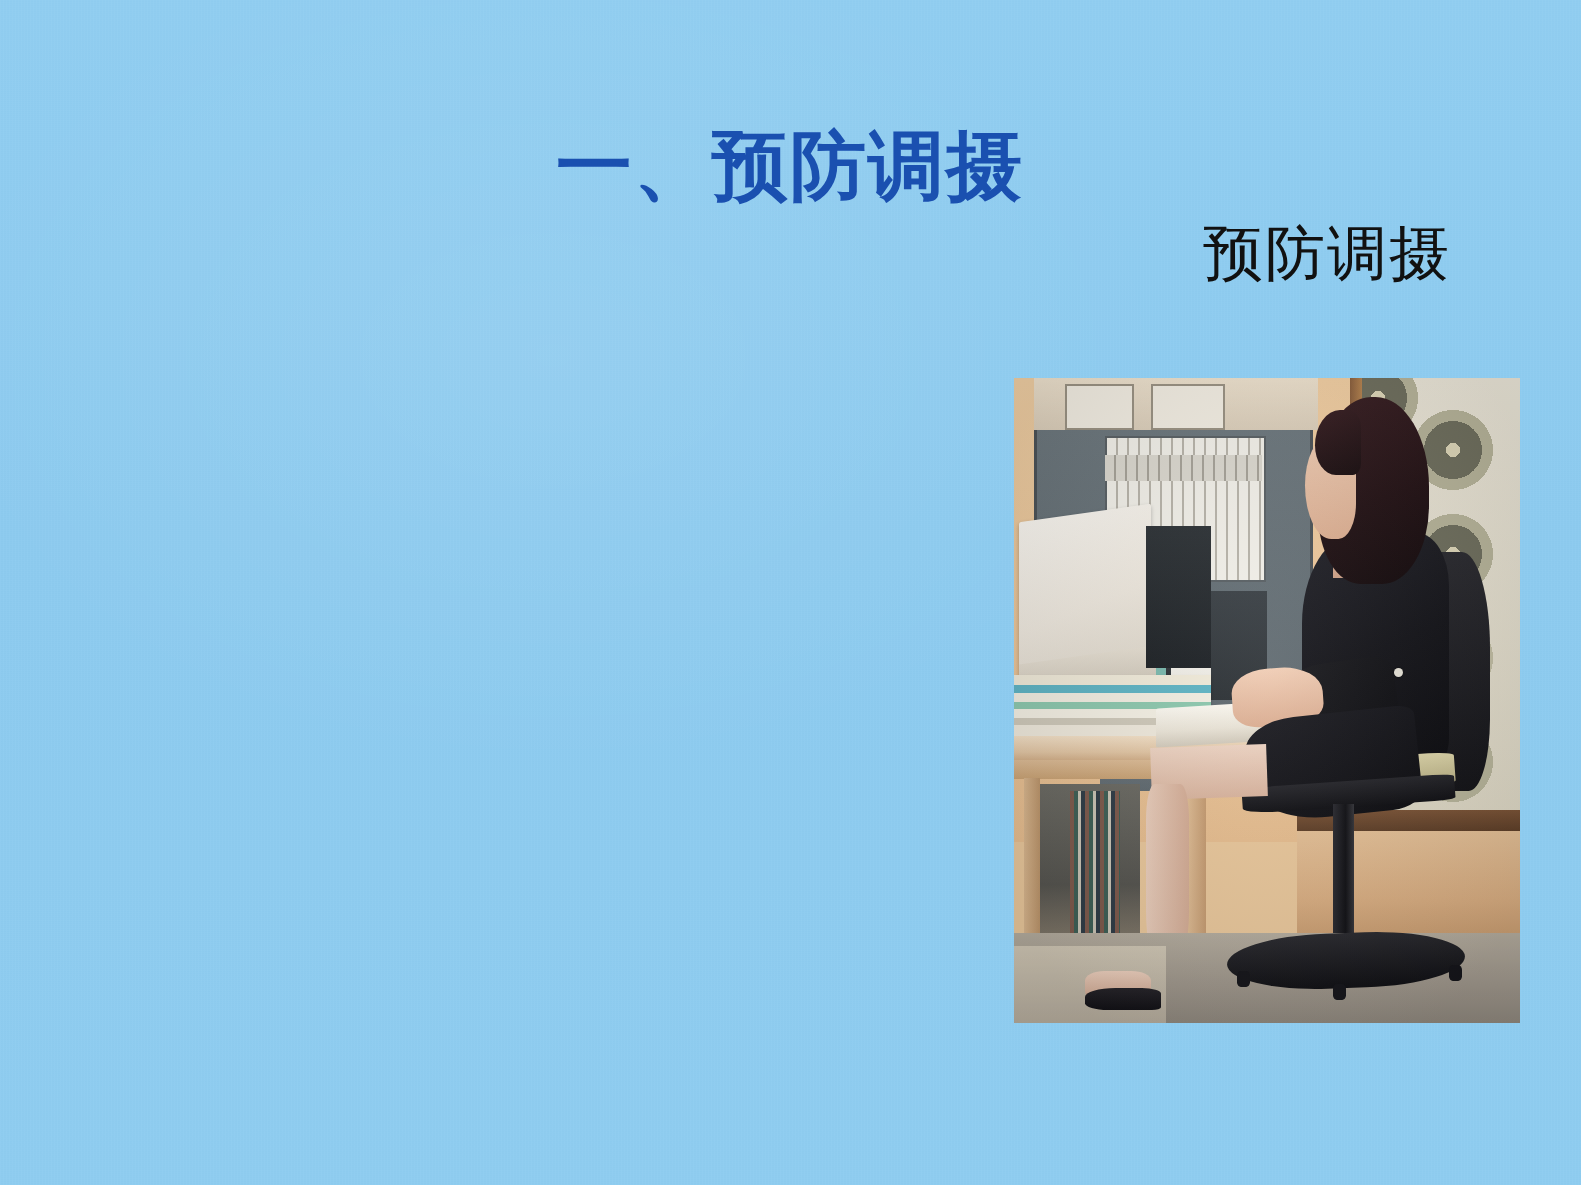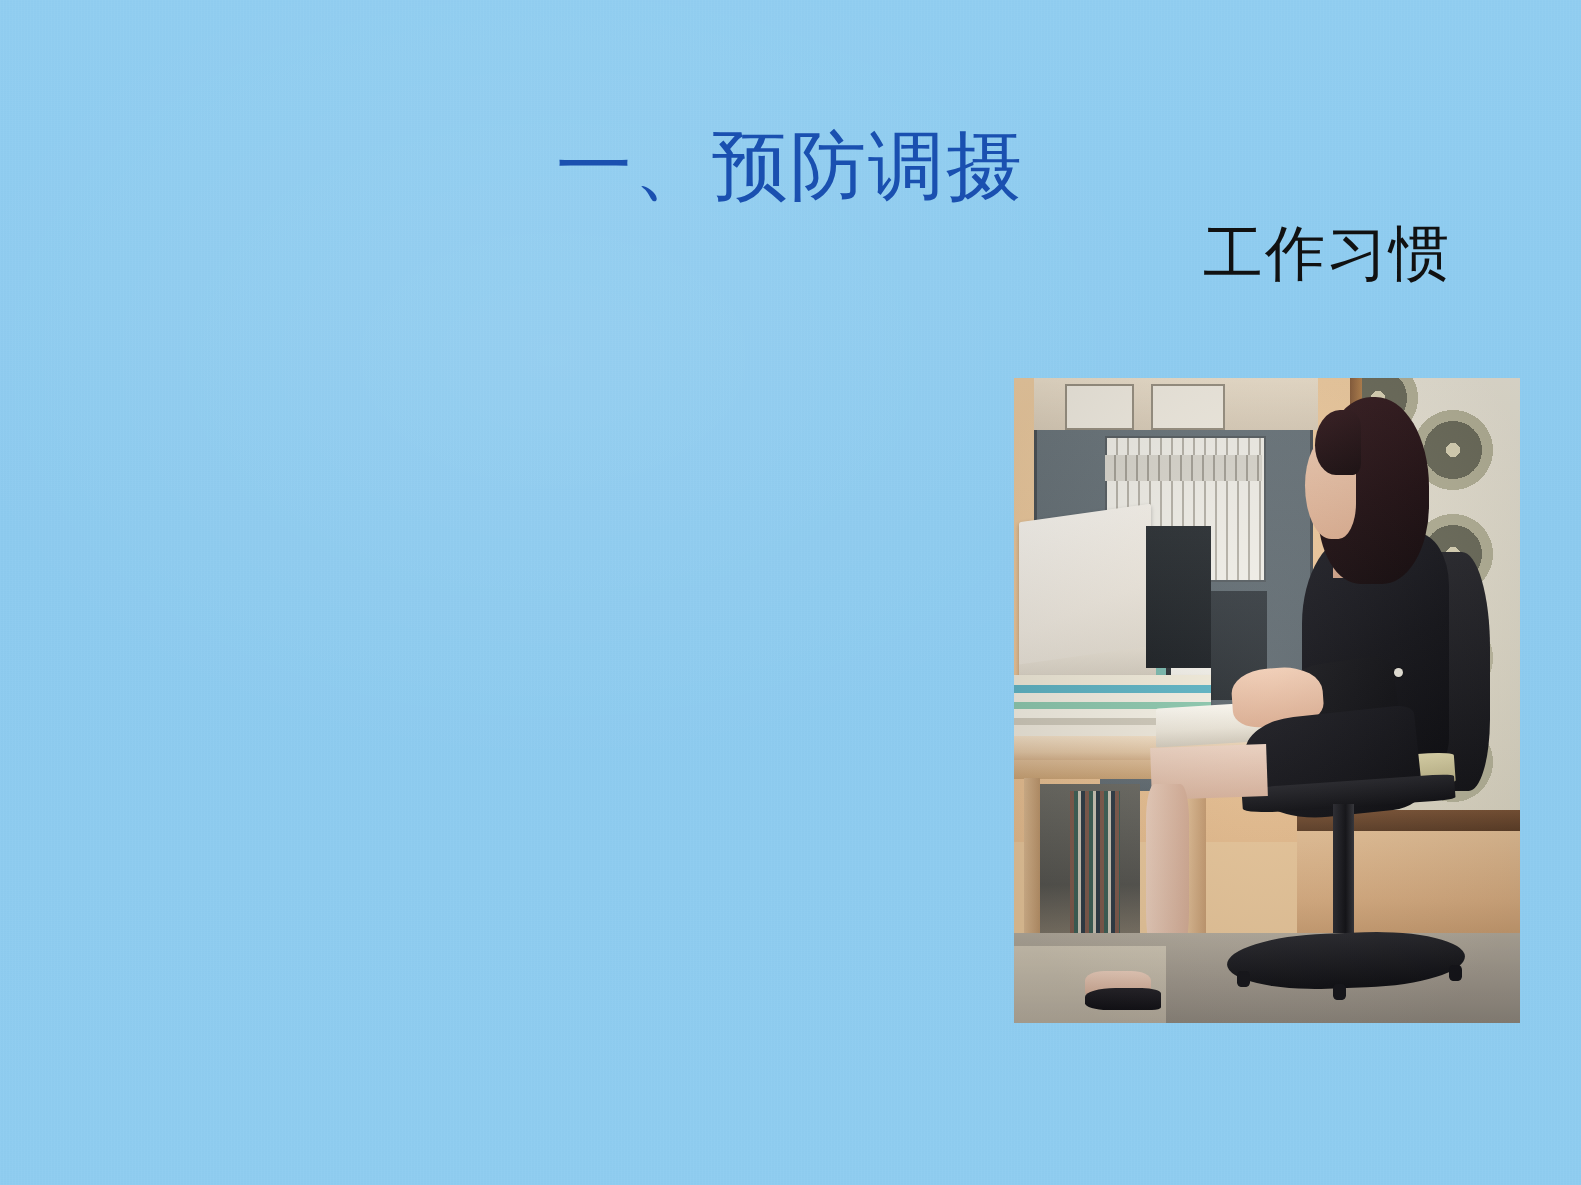--- a/index.html
+++ b/index.html
@@ -41,21 +41,21 @@
     position: absolute;
     left: 430px;
     top: 128px;
     width: 720px;
     text-align: center;
     font-size: 76px;
     line-height: 1.0;
     color: #1a50b0;
     letter-spacing: 2px;
     white-space: nowrap;
-    font-weight: 400;
+    font-weight: 700;
   }
 
   
   .subtitle {
     position: absolute;
     right: 130px;
     top: 224px;
     font-size: 60px;
     line-height: 1.0;
     color: #111111;
@@ -496,21 +496,21 @@
     backdrop-filter: blur(0.6px);
   }
 </style>
 </head>
 <body>
 
 <div id="slide">
 
   <div class="title">一、预防调摄</div>
 
-  <div class="subtitle">工作习惯</div>
+  <div class="subtitle">预防调摄</div>
 
 
   <div class="photo">
     <div class="photo-inner">
 
       <div class="wall-left"></div>
       <div class="wall-peach-right"></div>
       <div class="wallpaper"></div>
       <div class="wallpaper-frame"></div>
 

